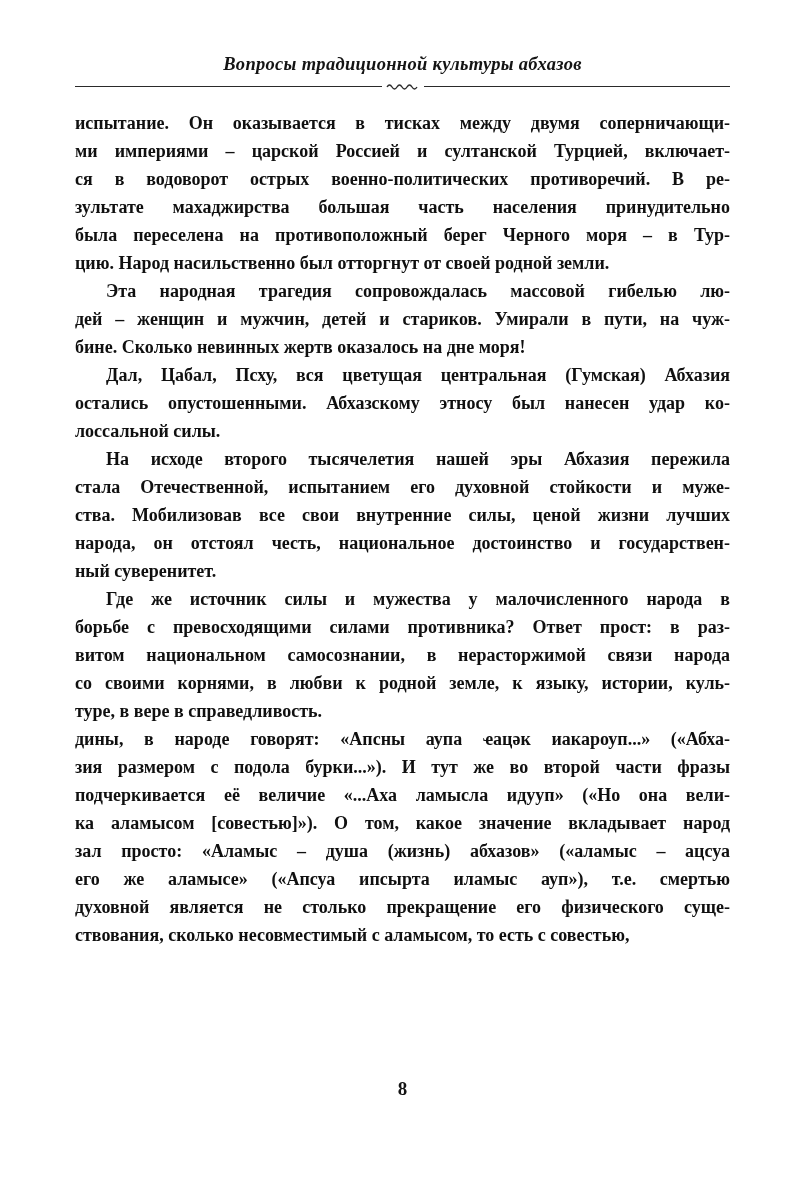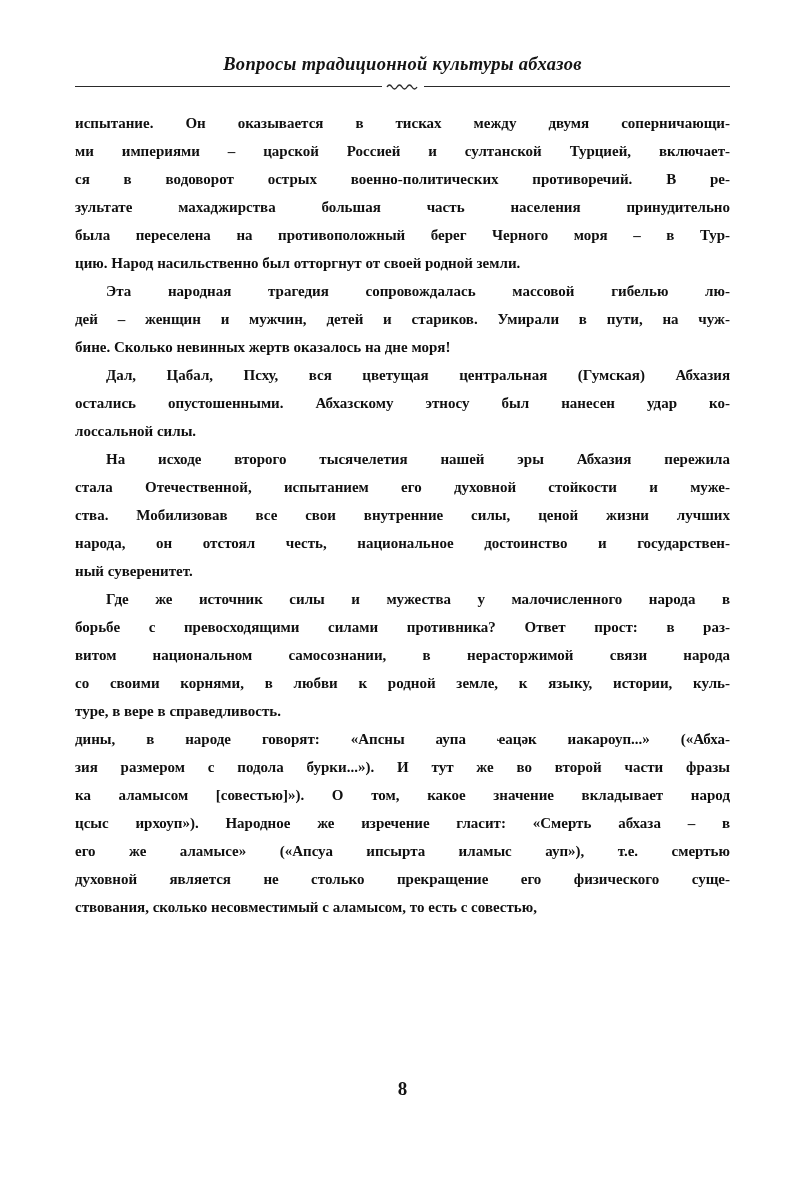--- a/index.html
+++ b/index.html
@@ -43,21 +43,21 @@
     transform: translateX(-50%);
     background: #ffffff;
     padding: 0 4px;
     line-height: 0;
   }
   .body-text {
     position: absolute;
     top: 109px;
     left: 75px;
     width: 655px;
-    font-size: 15px;
+    font-size: 18px;
     font-weight: bold;
     line-height: 28px;
     color: #101010;
   }
   .line {
     text-align: justify;
     text-align-last: justify;
     white-space: normal;
   }
   .line.last {
@@ -126,22 +126,23 @@
       <div class="para">
         <div class="line indent">Где же источник силы и мужества у малочисленного народа в</div>
         <div class="line">борьбе с превосходящими силами противника? Ответ прост: в раз-</div>
         <div class="line">витом национальном самосознании, в нерасторжимой связи народа</div>
         <div class="line">со своими корнями, в любви к родной земле, к языку, истории, куль-</div>
         <div class="line last">туре, в вере в справедливость.</div>
       </div>
       <div class="para">
         <div class="line">дины, в народе говорят: «Апсны аупа ҽацәк иакароуп...» («Абха-</div>
         <div class="line">зия размером с подола бурки...»). И тут же во второй части фразы</div>
+        <div class="line">подчеркивается её величие «...Аха ламысла идууп» («Но она вели-</div>
         <div class="line">ка аламысом [совестью]»). О том, какое значение вкладывает народ</div>
-        <div class="line">цсыс ирхоуп»). Народное  же изречение гласит: «Смерть абхаза – в</div>
+        <div class="line">зал просто: «Аламыс – душа (жизнь) абхазов» («аламыс – ацсуа</div>
         <div class="line">его же аламысе» («Апсуа ипсырта  иламыс  ауп»), т.е. смертью</div>
         <div class="line">духовной является не столько прекращение его физического суще-</div>
         <div class="line last">ствования, сколько несовместимый с аламысом, то есть с совестью,</div>
       </div>
     </div>
 
   <div class="page-number">8</div>
 
 </div>
 

